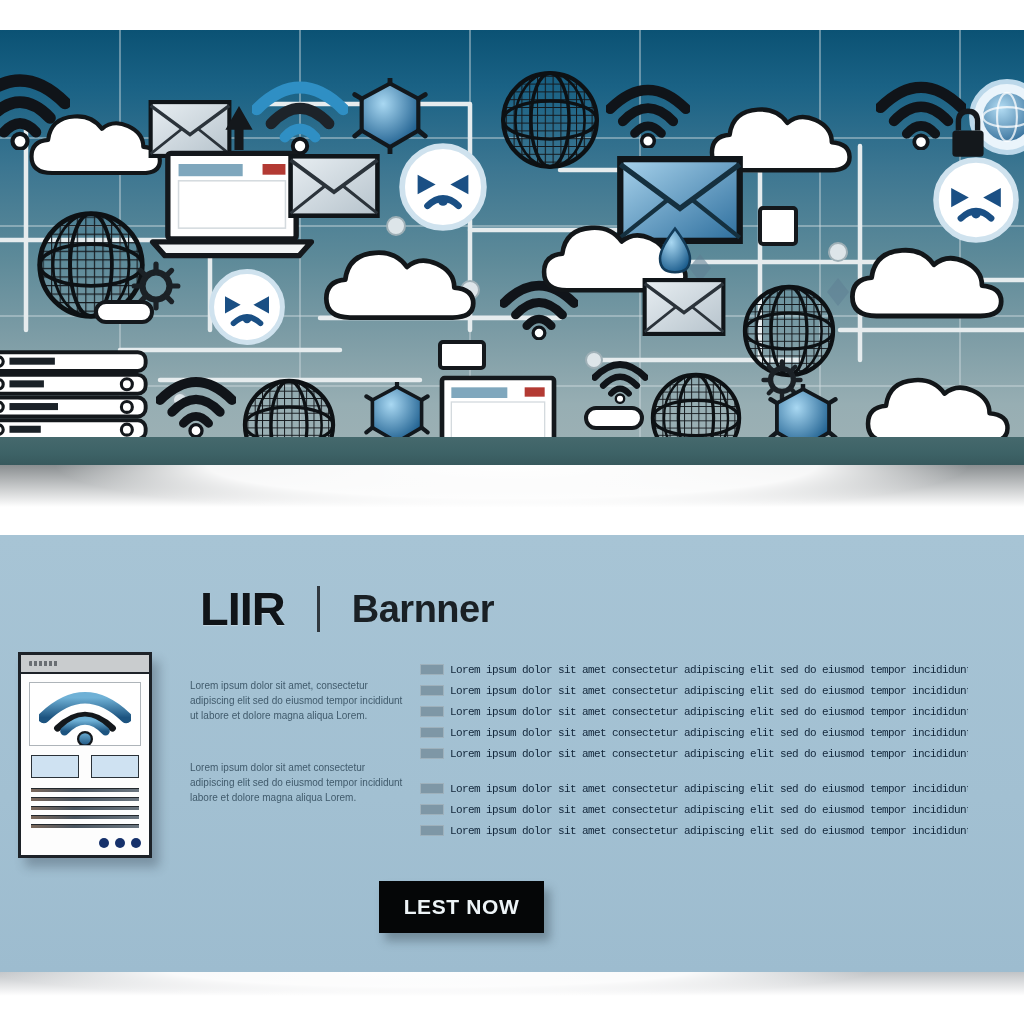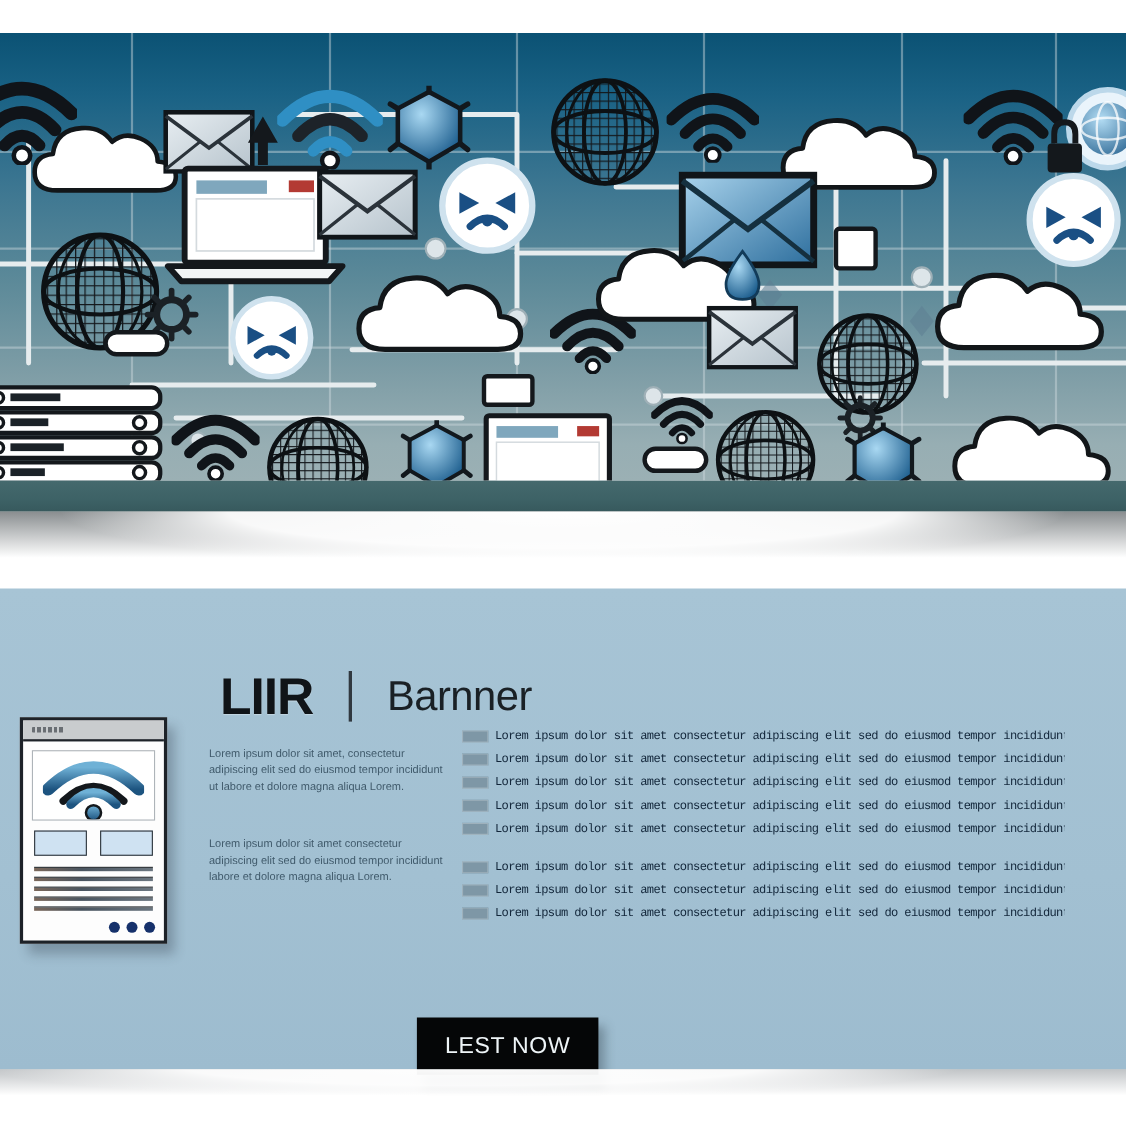--- a/index.html
+++ b/index.html
@@ -45,34 +45,34 @@
     position:absolute;left:0;top:972px;width:1024px;height:34px;
     background:linear-gradient(180deg, rgba(60,70,78,.32) 0%, rgba(255,255,255,0) 70%);
   }
   .panel-shadow:after{
     content:"";position:absolute;left:0;top:0;width:1024px;height:34px;
     background:radial-gradient(ellipse 58% 120% at 42% -10%, rgba(255,255,255,1) 0%, rgba(255,255,255,.9) 45%, rgba(255,255,255,0) 75%);
   }
 
   
   .headline{
-    position:absolute;left:200px;top:609px;
+    position:absolute;left:200px;top:585px;
     display:flex;align-items:center;gap:32px;
     color:#101418;
   }
   .headline .brand{
     font-size:47px;font-weight:bold;letter-spacing:-1px;line-height:1;
     font-family:"Liberation Sans", sans-serif;
     text-shadow:0 1px 1px rgba(255,255,255,.35);
   }
   .headline .rule{
     width:3px;height:46px;background:#1b2024;opacity:.85;
   }
   .headline .sub{
-    font-size:38px;font-weight:400;line-height:1;color:#1a2025;
+    font-size:38px;font-weight:700;line-height:1;color:#1a2025;
     letter-spacing:-.5px;
   }
 
   
   #preview-card{
     position:absolute;left:18px;top:652px;width:128px;height:200px;
     background:#fdfdfd;border:3px solid #1d2228;
     box-shadow:7px 9px 10px rgba(35,48,58,.30);
   }
   #preview-card .titlebar{
@@ -129,26 +129,27 @@
     font-family:"Liberation Mono", monospace;
     font-size:11px;line-height:12px;letter-spacing:-.6px;
     color:#12263a;filter:blur(.35px);
   }
   .tline .glyphs:before{
     content:"";position:absolute;
   }
 
   
   #cta-button{
-    position:absolute;left:379px;top:925px;width:165px;height:52px;
+    position:absolute;left:379px;top:881px;width:165px;height:52px;
     background:#050607;color:#eef4f7;border:0;
     display:flex;align-items:center;justify-content:center;
     font-size:21px;letter-spacing:.6px;
     box-shadow:6px 8px 9px rgba(35,48,58,.35);
     cursor:pointer;
+    font-weight:bold;
   }
 </style>
 </head>
 <body>
 
 <div id="hero-banner">
   <svg class="artlayer" viewBox="0 0 1024 407" preserveAspectRatio="none">
     <defs>
       <linearGradient id="gWifiBlue" x1="0" y1="0" x2="0" y2="1">
         <stop offset="0" stop-color="#6fb9dd"></stop>

